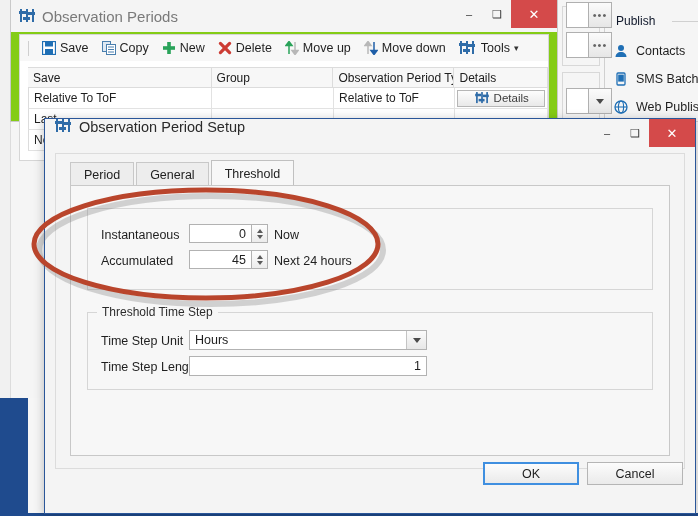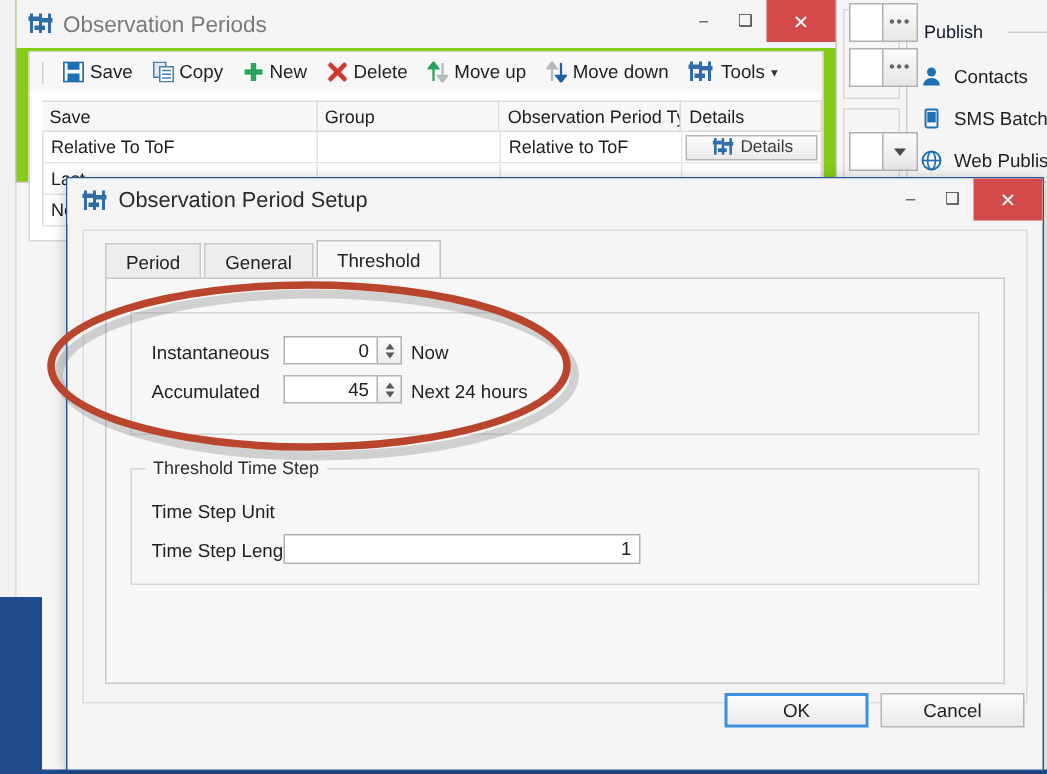--- a/index.html
+++ b/index.html
@@ -133,21 +133,21 @@
   }
 
   
   .dlg {
     position:absolute; left:44px; top:118px; width:652px; height:396px;
     background:#f4f4f4; border:1px solid #2a5699; box-sizing:border-box;
     box-shadow:0 2px 10px rgba(0,0,0,.25);
   }
   .dlg-titlebar {
     position:absolute; left:0; top:0; right:0; height:30px;
-    display:flex; align-items:center; padding-left:10px; background:#f4f4f4;
+    display:flex; align-items:flex-start; padding-left:10px; background:#f4f4f4;
   }
   .dlg-title { font-size:14.5px; color:#2a2a2a; margin-left:8px; }
   .dlg-body {
     position:absolute; left:10px; top:34px; right:10px; bottom:44px;
     background:#f4f4f4; border:1px solid #dcdcdc; box-sizing:border-box;
   }
 
   .tabstrip { position:absolute; left:14px; top:8px; height:24px; display:flex; }
   .tab {
     height:24px; padding:0 13px; display:flex; align-items:center;
@@ -483,20 +483,26 @@
           </span>
         </span>
         <span class="unit-text" style="left:203px; top:68px;">Next 24 hours</span>
 
         <div class="gbox" style="left:16px; top:126px; right:16px; height:78px;"></div>
         <div class="gbox-legend" style="left:26px; top:119px;">
           <span>Threshold Time Step</span>
         </div>
 
         <span class="frm-label" style="left:30px; top:148px;">Time Step Unit</span>
+        <span class="combo" style="left:118px; top:144px; width:238px;">
+          <span class="val">Hours</span>
+          <span class="arw">
+              <span class="chev"></span>
+            </span>
+        </span>
 
         <span class="frm-label" style="left:30px; top:174px;">Time Step Length</span>
         <span class="txtbox" style="left:118px; top:170px; width:238px;">1</span>
       </div>
     </div>
 
     <span class="dlg-btn primary" style="left:438px; top:343px;">OK</span>
     <span class="dlg-btn" style="left:542px; top:343px;">Cancel</span>
   </div>
 

